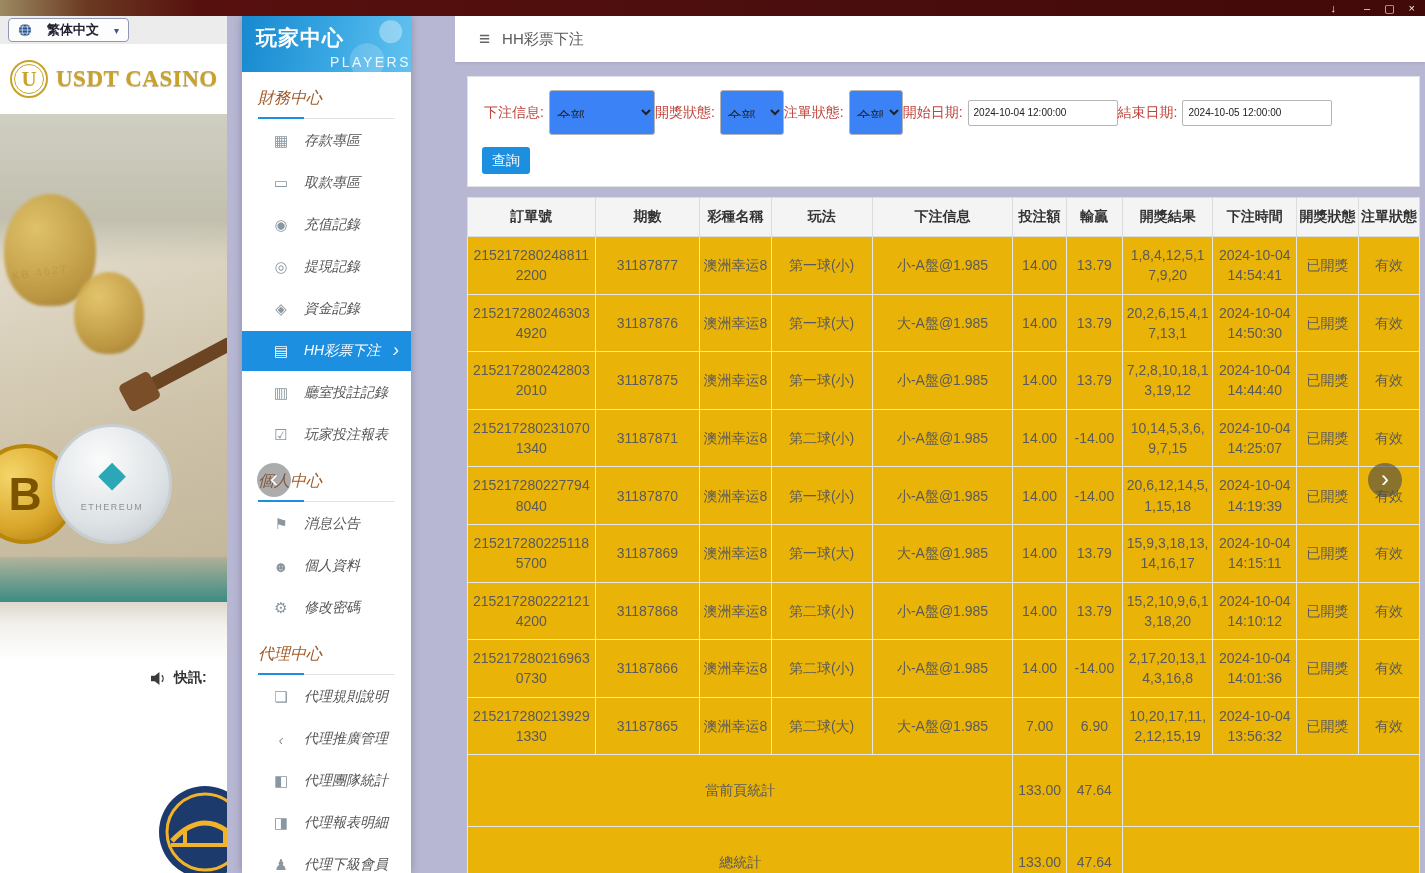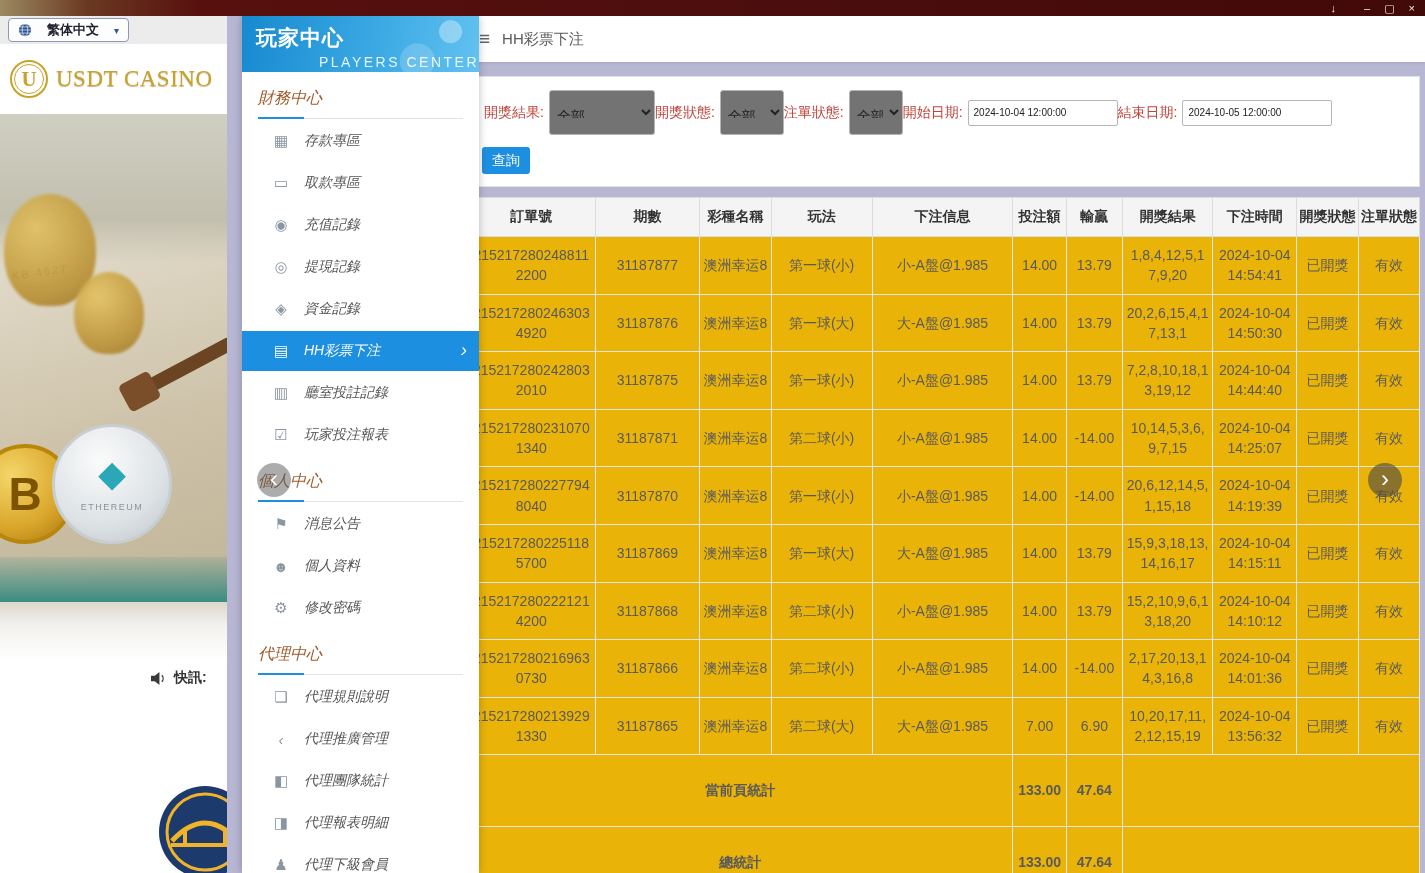--- a/index.html
+++ b/index.html
@@ -35,21 +35,21 @@
   .logo-area{ height:70px; background:#fff; display:flex; align-items:center; gap:8px; padding-left:10px; }
   .logo-circle{
     width:38px; height:38px; border:2px solid var(--gold,#c8a22a); border-radius:50%;
     display:flex; align-items:center; justify-content:center; position:relative;
     color:var(--gold,#c8a22a); font-size:21px; font-weight:bold;
     font-family:"Liberation Serif","DejaVu Serif",serif; flex:0 0 auto;
   }
   .logo-circle::after{ content:""; position:absolute; inset:2px; border:1px solid var(--gold,#c8a22a); border-radius:50%; }
   .logo-text{
     font-family:"Liberation Serif","DejaVu Serif",serif;
-    font-size:23px; font-weight:normal; color:var(--gold,#c8a22a);
+    font-size:23px; font-weight:bold; color:var(--gold,#c8a22a);
     letter-spacing:.5px; text-shadow:0 1px 1px rgba(120,85,10,.45); white-space:nowrap;
   }
   .banner{
     height:488px; position:relative; overflow:hidden;
     background:linear-gradient(165deg,#ece8dd 0%,#ddd5c2 35%,#cdc2a8 65%,#c0b498 100%);
   }
   .cash-top{ position:absolute; top:0; left:0; right:0; height:150px;
     background:linear-gradient(180deg,#cfcfc2,#c2bfae 70%,rgba(194,191,174,0)); }
   .serial{ position:absolute; top:152px; left:12px; color:#6a6a5a; font-size:11px;
     letter-spacing:2px; transform:rotate(-8deg); opacity:.7; }
@@ -78,21 +78,21 @@
   .water{ position:absolute; bottom:0; left:0; right:0; height:45px;
     background:linear-gradient(180deg,rgba(60,140,130,.15),#3c8c84); }
   .fade-area{ height:58px; background:linear-gradient(180deg,#ddd8cc,#f2f1ee 40%,#ffffff); }
   .news-bar{ height:36px; background:#fff; display:flex; align-items:center; gap:7px; padding-left:150px; }
   .news-label{ font-size:14px; font-weight:bold; color:#333; white-space:nowrap; }
   .bottom-area{ flex:1; background:#fff; position:relative; }
   .team-logo{ position:absolute; left:158px; top:89px; }
 
   
   .sidebar{
-    position:absolute; left:242px; top:16px; width:237px; height:857px;
+    position:absolute; left:242px; top:16px; width:169px; height:857px;
     background:#fff; z-index:10; box-shadow:0 0 8px rgba(0,0,0,.25);
     display:flex; flex-direction:column;
   }
   .sb-header{
     height:56px; flex:0 0 auto; padding:8px 0 0 14px; overflow:hidden; position:relative;
     background:
       radial-gradient(circle at 88% 28%, rgba(255,255,255,.35) 0 11px, rgba(255,255,255,0) 12px),
       radial-gradient(circle at 74% 80%, rgba(255,255,255,.18) 0 17px, rgba(255,255,255,0) 18px),
       linear-gradient(100deg,#1789cf 0%,#3aa8e3 55%,#62c2f0 100%);
   }
@@ -123,21 +123,21 @@
   .page-title{ font-size:15px; color:#5a5a5a; }
 
   .filter-card{
     margin:14px 5px 0 12px; background:#fff; border:1px solid #e2e2e2;
     padding:13px 14px 12px;
   }
   .filter-row{ display:flex; align-items:center; }
   .f-label{ color:var(--label,#c0443c); font-size:14px; margin-right:5px; white-space:nowrap; }
   .f-label.first{ margin-left:2px; }
   .f-select{
-    height:45px; border:1px solid #b5b5b5; border-radius:3px; background:#737373;
+    height:45px; border:1px solid #b5b5b5; border-radius:3px; background:#3b82f6;
     font-size:14px; color:#222; padding:16px 3px;
     font-family:"Liberation Sans","DejaVu Sans",sans-serif;
   }
   .w-lottery{ width:106px; } .w-draw{ width:64px; } .w-order{ width:54px; }
   .f-date{
     width:150px; height:26px; border:1px solid #b5b5b5; border-radius:2px;
     font-size:10px; color:#222; padding:0 5px;
     font-family:"Liberation Sans","DejaVu Sans",sans-serif;
   }
   .btn-query{
@@ -150,21 +150,21 @@
   table{ width:100%; border-collapse:collapse; table-layout:fixed; }
   th{
     background:#f4f4f4; border:1px solid #dcdcdc; font-size:14px; color:#333;
     padding:10px 2px; font-weight:bold; overflow:hidden; white-space:nowrap;
   }
   td{
     border:1px solid #e6e6e6; font-size:14px; color:#5a5a5a; text-align:center;
     padding:8px 3px; line-height:1.45; overflow:hidden;
   }
   tbody tr td:nth-child(1), tbody tr td:nth-child(8){ word-break:break-all; }
-  tr.summary-row td{ padding:25px 3px;font-weight:bold; }
+  tr.summary-row td{ padding:25px 3px; }
 
   
   .carousel-btn{
     position:absolute; width:34px; height:34px; border-radius:50%;
     background:rgba(90,90,90,.5); color:#fff; z-index:50; cursor:pointer;
     display:flex; align-items:center; justify-content:center;
     font-size:24px; line-height:1; padding-bottom:3px;
   }
   .carousel-btn.prev{ left:257px; top:463px; }
   .carousel-btn.next{ left:1368px; top:463px; background:rgba(70,70,70,.6); }
@@ -310,21 +310,21 @@
 </aside>
 
 <main class="main">
   <div class="topbar">
     <span class="hamb">≡</span>
     <span class="page-title">HH彩票下注</span>
   </div>
 
   <section class="filter-card">
     <div class="filter-row">
-      <span class="f-label first">開獎結果:</span>
+      <span class="f-label first">下注信息:</span>
       <select class="f-select w-lottery">
         <option>全部</option>
       </select>
       <span class="f-label">開獎狀態:</span>
       <select class="f-select w-draw">
         <option>全部</option>
       </select>
       <span class="f-label">注單狀態:</span>
       <select class="f-select w-order">
         <option>全部</option>

